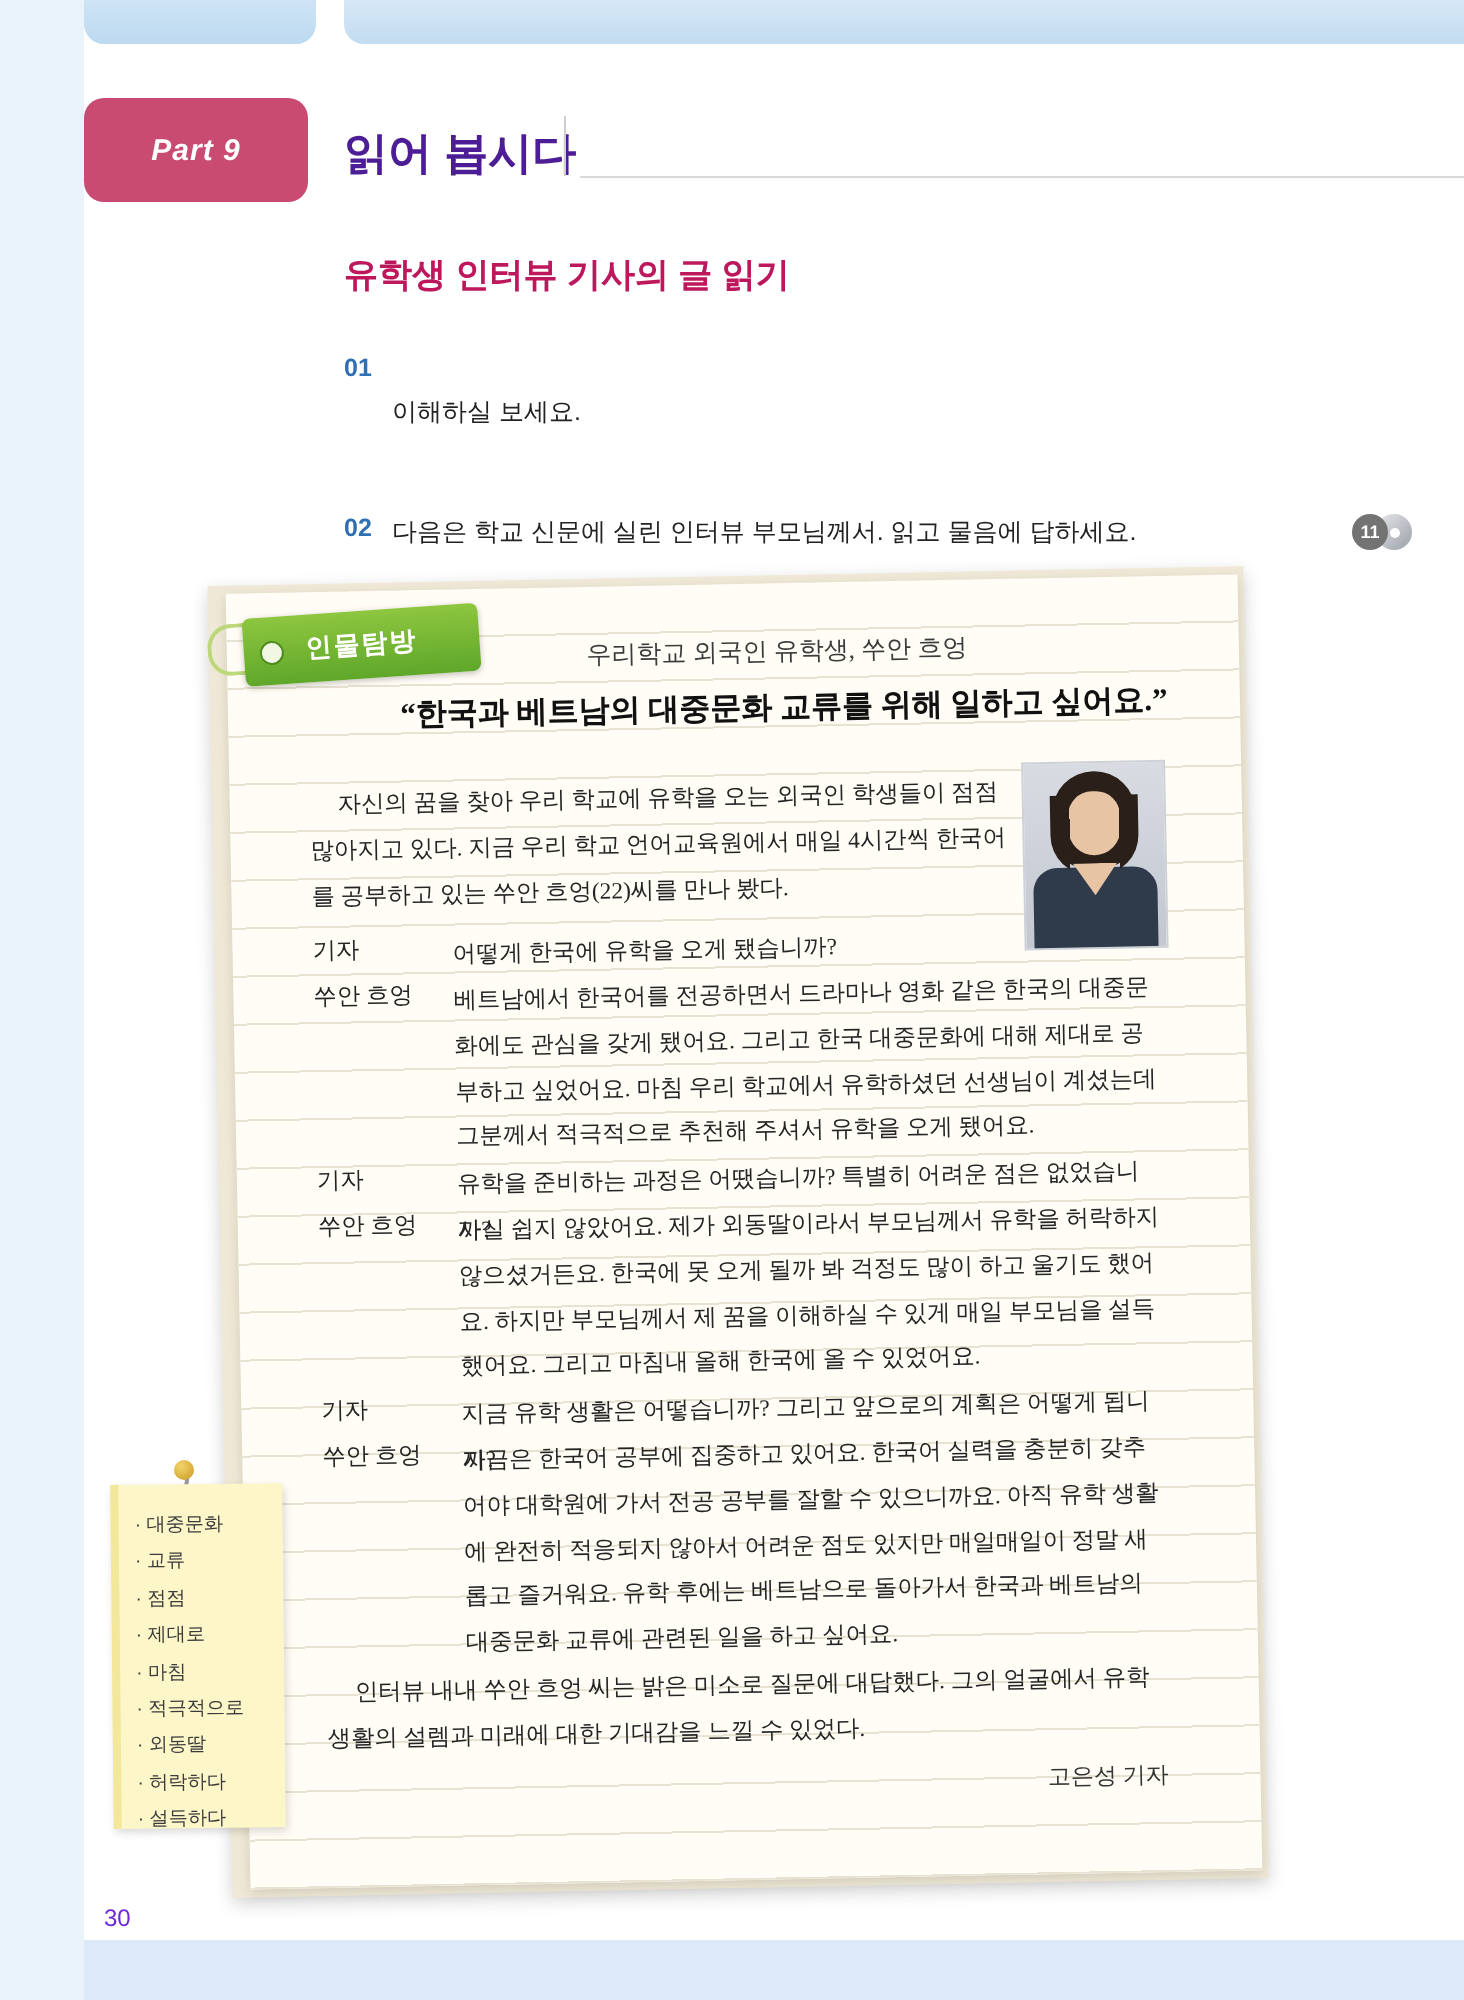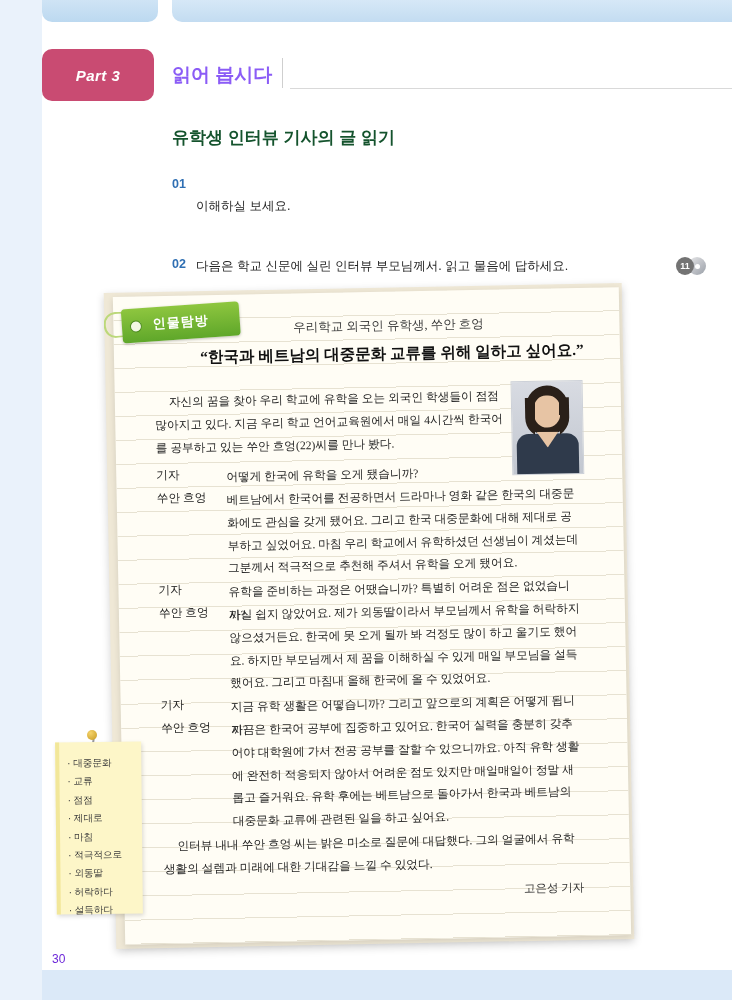--- a/index.html
+++ b/index.html
@@ -66,42 +66,42 @@
     display: flex;
     align-items: center;
     justify-content: center;
     letter-spacing: 0.5px;
   }
 
   
   .sec-title {
     position: absolute;
     left: 172px; top: 62px;
-    font-size: 19px;
-    color: #8b5cf6;
+    font-size: 22px;
+    color: #4c1d95;
     font-weight: 600;
   }
   .sec-title-rule {
     position: absolute;
     left: 282px; top: 58px;
     width: 1px; height: 30px;
     background: #cfcfcf;
   }
   .sec-title-line {
     position: absolute;
     left: 290px; top: 88px;
     width: 442px; height: 1px;
     background: #d9d9d9;
   }
 
   .sub-title {
     position: absolute;
     left: 172px; top: 126px;
     font-size: 17px;
-    color: #14532d;
+    color: #be185d;
     font-weight: 600;
   }
 
   
   .qnum {
     position: absolute;
     font-size: 12.5px;
     font-weight: bold;
     color: #2f6fb3;
   }
@@ -376,21 +376,21 @@
 </style>
 </head>
 <body>
 
 <div class="left-strip"></div>
 <div class="bottom-strip"></div>
 <div class="bottom-strip-inner"></div>
 <div class="top-bar-left"></div>
 <div class="top-bar-right"></div>
 
-<div class="part-badge">Part 3</div>
+<div class="part-badge">Part 9</div>
 
 <div class="sec-title">읽어 봅시다</div>
 <div class="sec-title-rule"></div>
 <div class="sec-title-line"></div>
 <div class="sub-title">유학생 인터뷰 기사의 글 읽기</div>
 
 <div class="qnum" style="left:172px; top:177px;">01</div>
 <div class="qtext" style="left:196px; top:174px; width:520px;">
   <br>
   <span>이해하실 보세요.</span>

